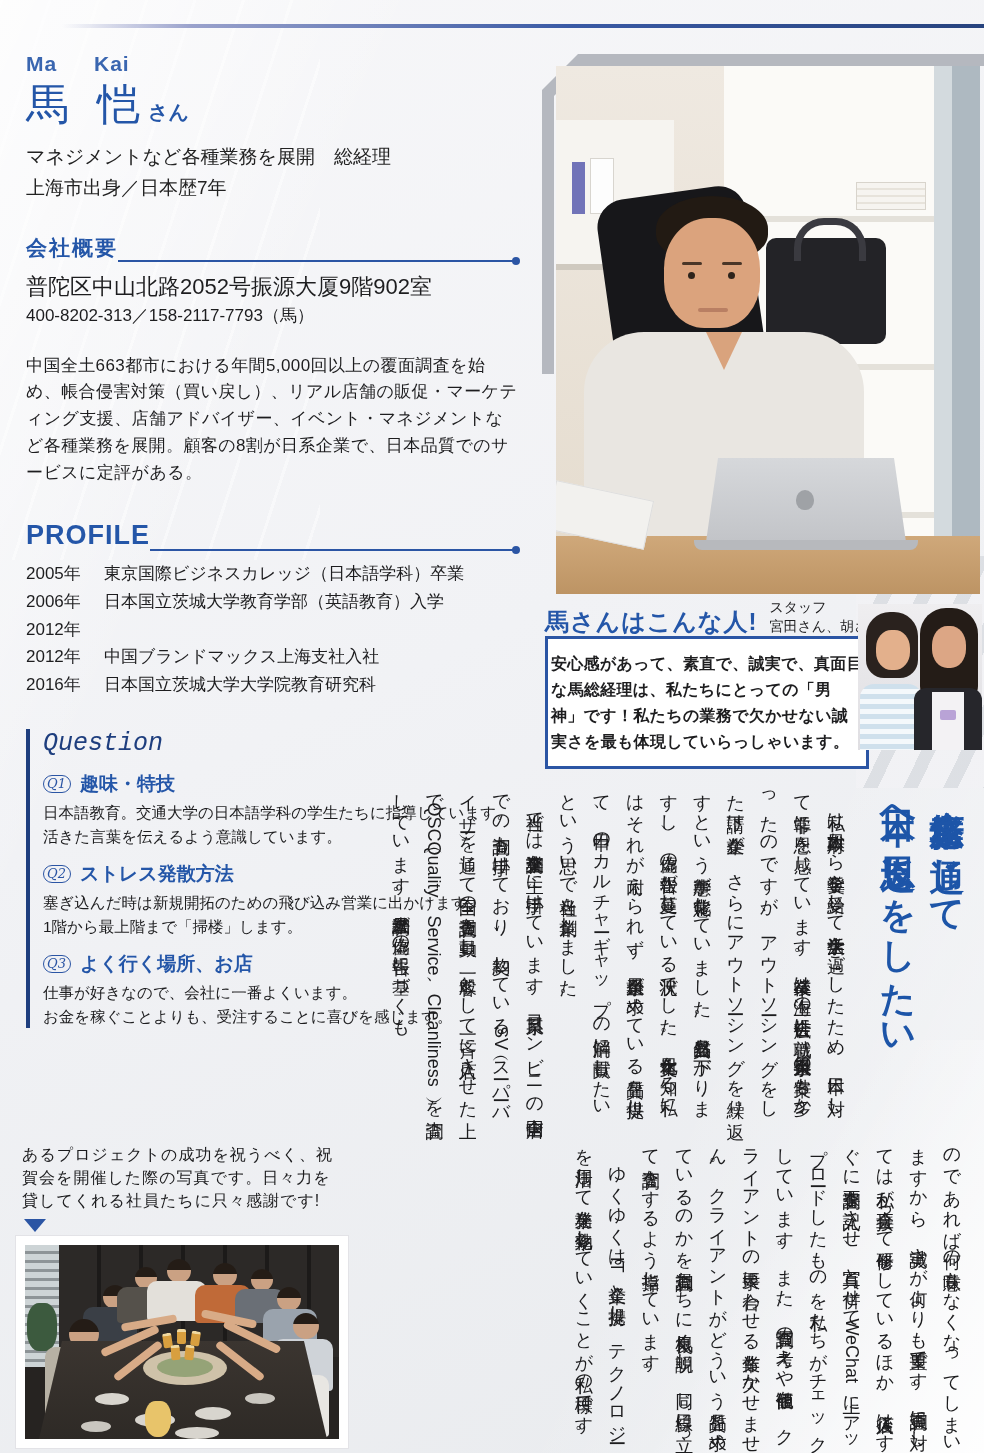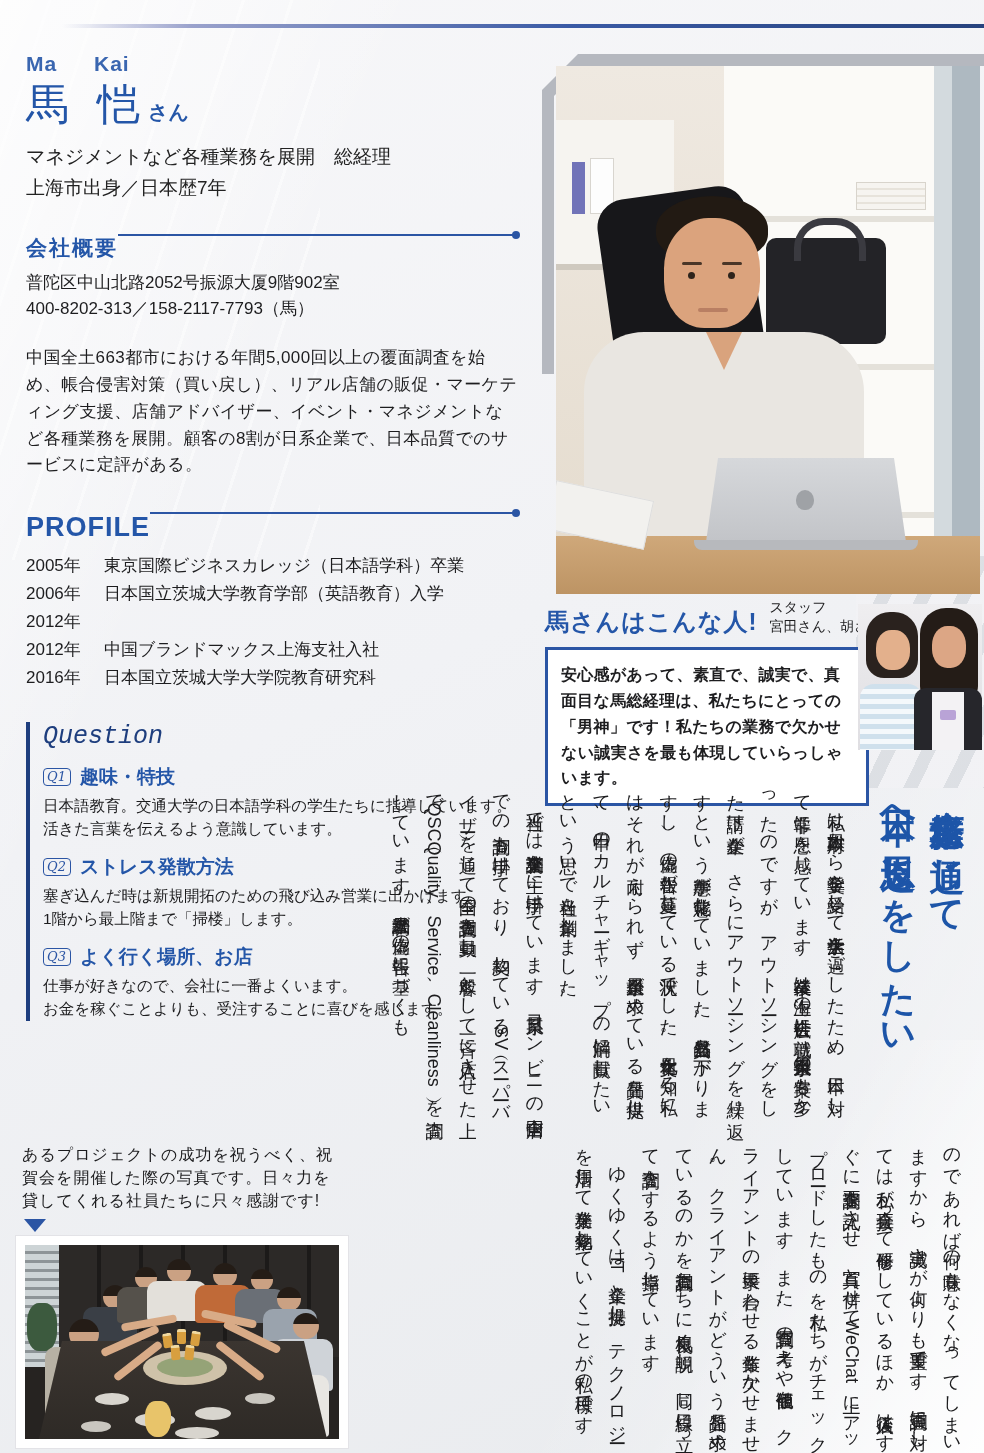--- a/index.html
+++ b/index.html
@@ -18,37 +18,37 @@
 
   
   .left-col { position:absolute; left:26px; top:52px; width:494px; z-index:3; }
   .furigana { color:#3a66b0; font-size:21px; font-weight:bold; word-spacing:30px; letter-spacing:1px; }
   .name-row { margin-top:0px; color:#2456a8; }
   .name { font-size:43px; font-weight:normal; letter-spacing:8px; }
   .san { font-size:20px; font-weight:bold; }
   .position-line { font-size:19px; margin-top:10px; color:#222; }
   .origin-line { font-size:19px; margin-top:5px; color:#222; }
   .section { margin-top:33px; }
-  .sec-head { display:flex; align-items:flex-start; }
+  .sec-head { display:flex; align-items:flex-end; }
   .sec-title-ja { font-size:21px; font-weight:bold; color:#2456a8; letter-spacing:2px; }
   .sec-title-en { font-size:27px; font-weight:bold; color:#2456a8; letter-spacing:1px; }
   .rule { flex:1; height:2px; background:#2b55a4; position:relative; margin-right:4px; }
   .rule::after { content:''; position:absolute; right:-4px; top:-3px; width:8px; height:8px; border-radius:50%; background:#2b55a4; }
-  .addr { font-size:17px; line-height:1.5; margin-top:8px; }
+  .addr { font-size:22px; line-height:1.5; margin-top:8px; }
   .phone { font-size:17px; line-height:1.5; }
   .company-desc { font-size:17px; line-height:1.58; margin-top:24px; letter-spacing:.4px; }
   .profile-entries { margin-top:9px; }
   .profile-row { display:flex; gap:18px; font-size:17px; line-height:1.64; }
   .profile-year { min-width:60px; }
   .question { margin-top:30px; border-left:4px solid #1e3e7e; padding-left:13px; }
   .q-head { font-family:Liberation Mono, monospace; font-style:italic; font-size:25px; color:#1e3e7e; }
   .q-item { margin-top:13px; }
   .q-title-row { display:flex; align-items:center; gap:9px; }
   .q-badge { font-family:"DejaVu Serif",serif; font-style:italic; font-size:13px; color:#2b55a4;
-    border:1.5px solid #2b55a4; border-radius:4px; padding:0 4px 1px 3px; }
+    border:1.5px solid #2b55a4; border-radius:9px; padding:0 4px 1px 3px; }
   .q-title { font-size:19px; font-weight:bold; color:#2456a8; }
   .q-body { font-size:15.5px; line-height:1.52; margin-top:4px; white-space:pre-line; color:#1d1d1f; }
 
   
   .photo-trim { position:absolute; left:542px; top:54px; width:442px; height:320px; z-index:1; background:#b5b8bf;
     clip-path:polygon(36px 0,100% 0,100% 12px,42px 12px,12px 42px,12px 100%,0 100%,0 36px); }
   .office-photo { position:absolute; left:556px; top:66px; width:424px; height:528px; overflow:hidden; z-index:2;
     background:linear-gradient(#efe9e1,#e4dbcd); }
   .office-photo div { position:absolute; }
   .of-cabinet { left:0; top:54px; width:118px; height:150px; background:#f6f4f0; border-bottom:6px solid #cfc9bf; }
@@ -81,21 +81,21 @@
   .of-logo { left:240px; top:424px; width:18px; height:20px; background:#9fa2a6; border-radius:50% 50% 45% 45%; }
   .of-laptop-base { left:138px; top:474px; width:224px; height:10px; background:#b7b9bd; border-radius:0 0 8px 8px; }
 
   
   .stripes-right { position:absolute; right:0; top:556px; width:128px; height:232px; z-index:1; opacity:.8; pointer-events:none;
     background:repeating-linear-gradient(116deg,#d8dbe0 0 13px,#f2f2f5 13px 36px); }
   .intro { position:absolute; left:545px; top:598px; width:437px; z-index:3; }
   .intro-head { display:flex; align-items:flex-end; gap:12px; }
   .intro-title { font-size:24px; font-weight:bold; color:#2456a8; letter-spacing:1px; line-height:1.1; }
   .intro-attr { font-size:14px; line-height:1.35; color:#1d1d1f; }
-  .bubble { margin-top:11px; width:324px; border:3px solid #2b55a4; background:#fff; padding:12px 13px;
+  .bubble { margin-top:0; width:324px; border:3px solid #2b55a4; background:#fff; padding:12px 3px;
     position:relative; font-size:16px; font-weight:bold; line-height:1.62; letter-spacing:.3px; }
   .bubble-arrow { position:absolute; right:-13px; top:calc(50% - 12px); width:22px; height:22px; background:#fff;
     border-top:3px solid #2b55a4; border-right:3px solid #2b55a4; transform:rotate(45deg); }
   .staff-photo { position:absolute; right:0; top:6px; width:124px; height:146px; overflow:hidden;
     background:linear-gradient(#efeef0,#dfdee2); }
   .staff-photo div { position:absolute; }
   .st-hair1 { left:8px; top:8px; width:52px; height:66px; background:#2a221e; border-radius:24px 24px 18px 18px; }
   .st-face1 { left:18px; top:26px; width:34px; height:40px; background:#e3b08c; border-radius:45%; }
   .st-body1 { left:2px; top:80px; width:62px; height:66px; border-radius:14px 14px 0 0;
     background:repeating-linear-gradient(180deg,#cfe0ec 0 5px,#f4f8fb 5px 10px); }

